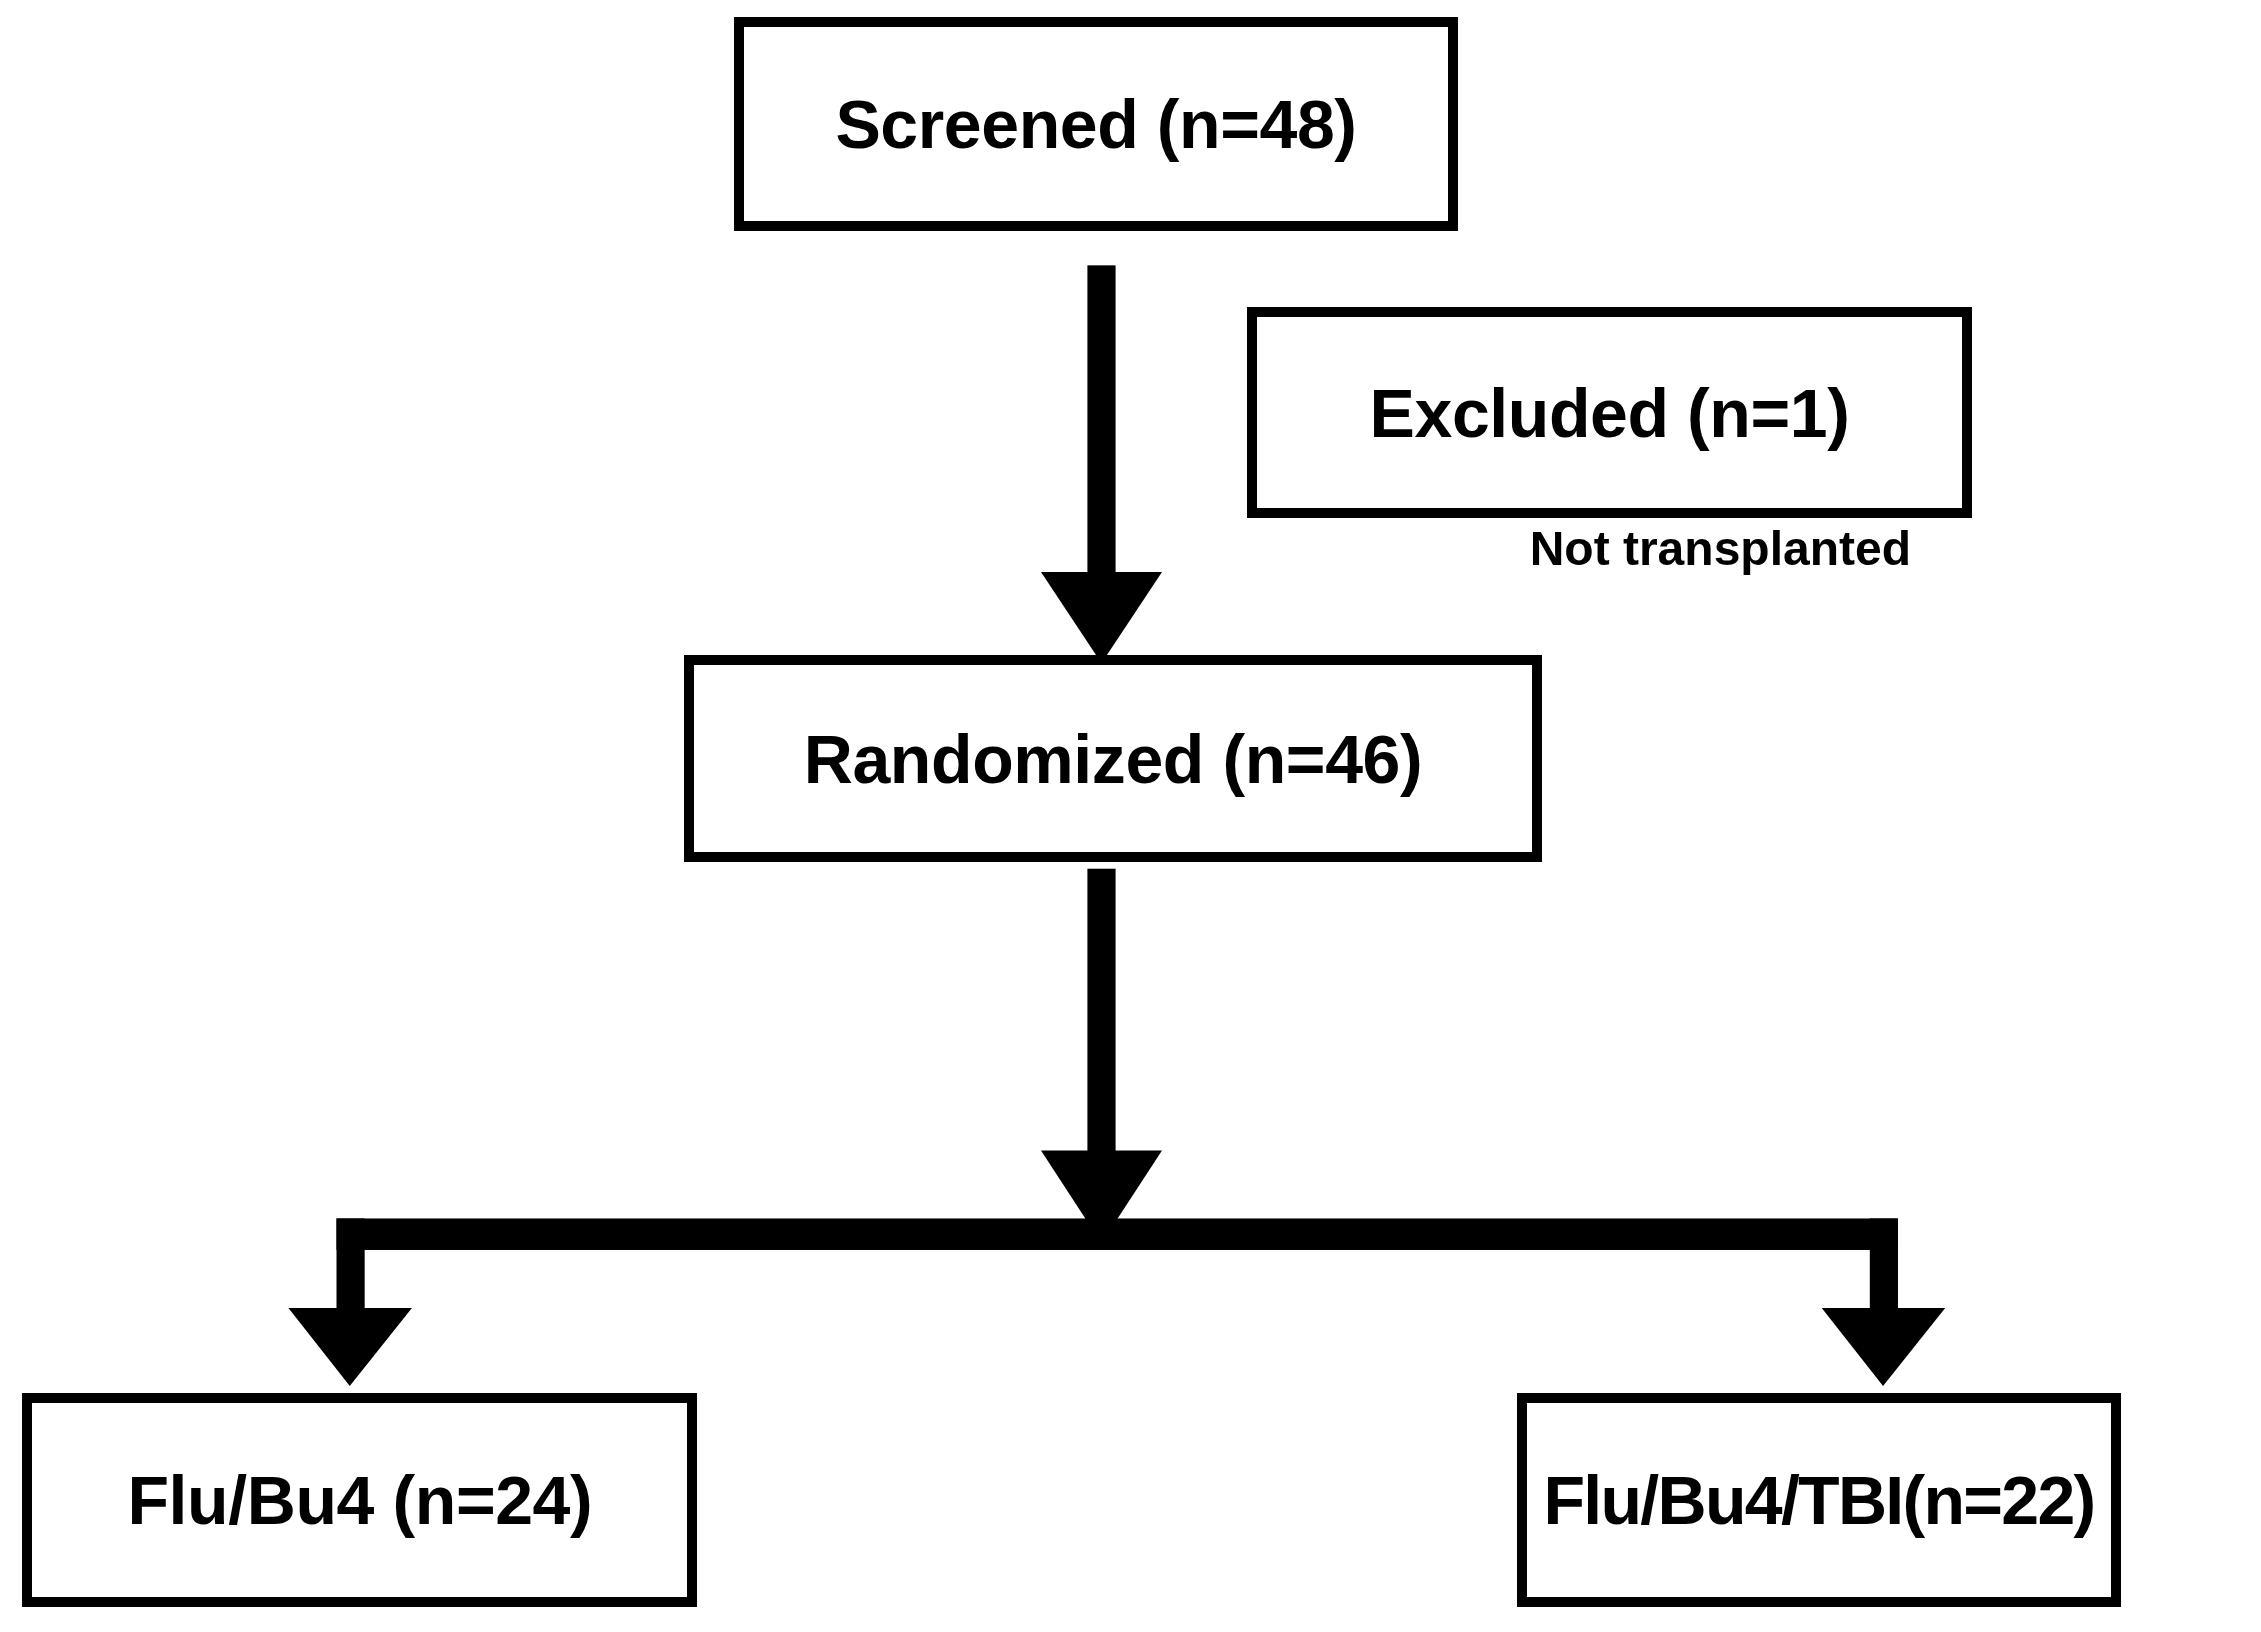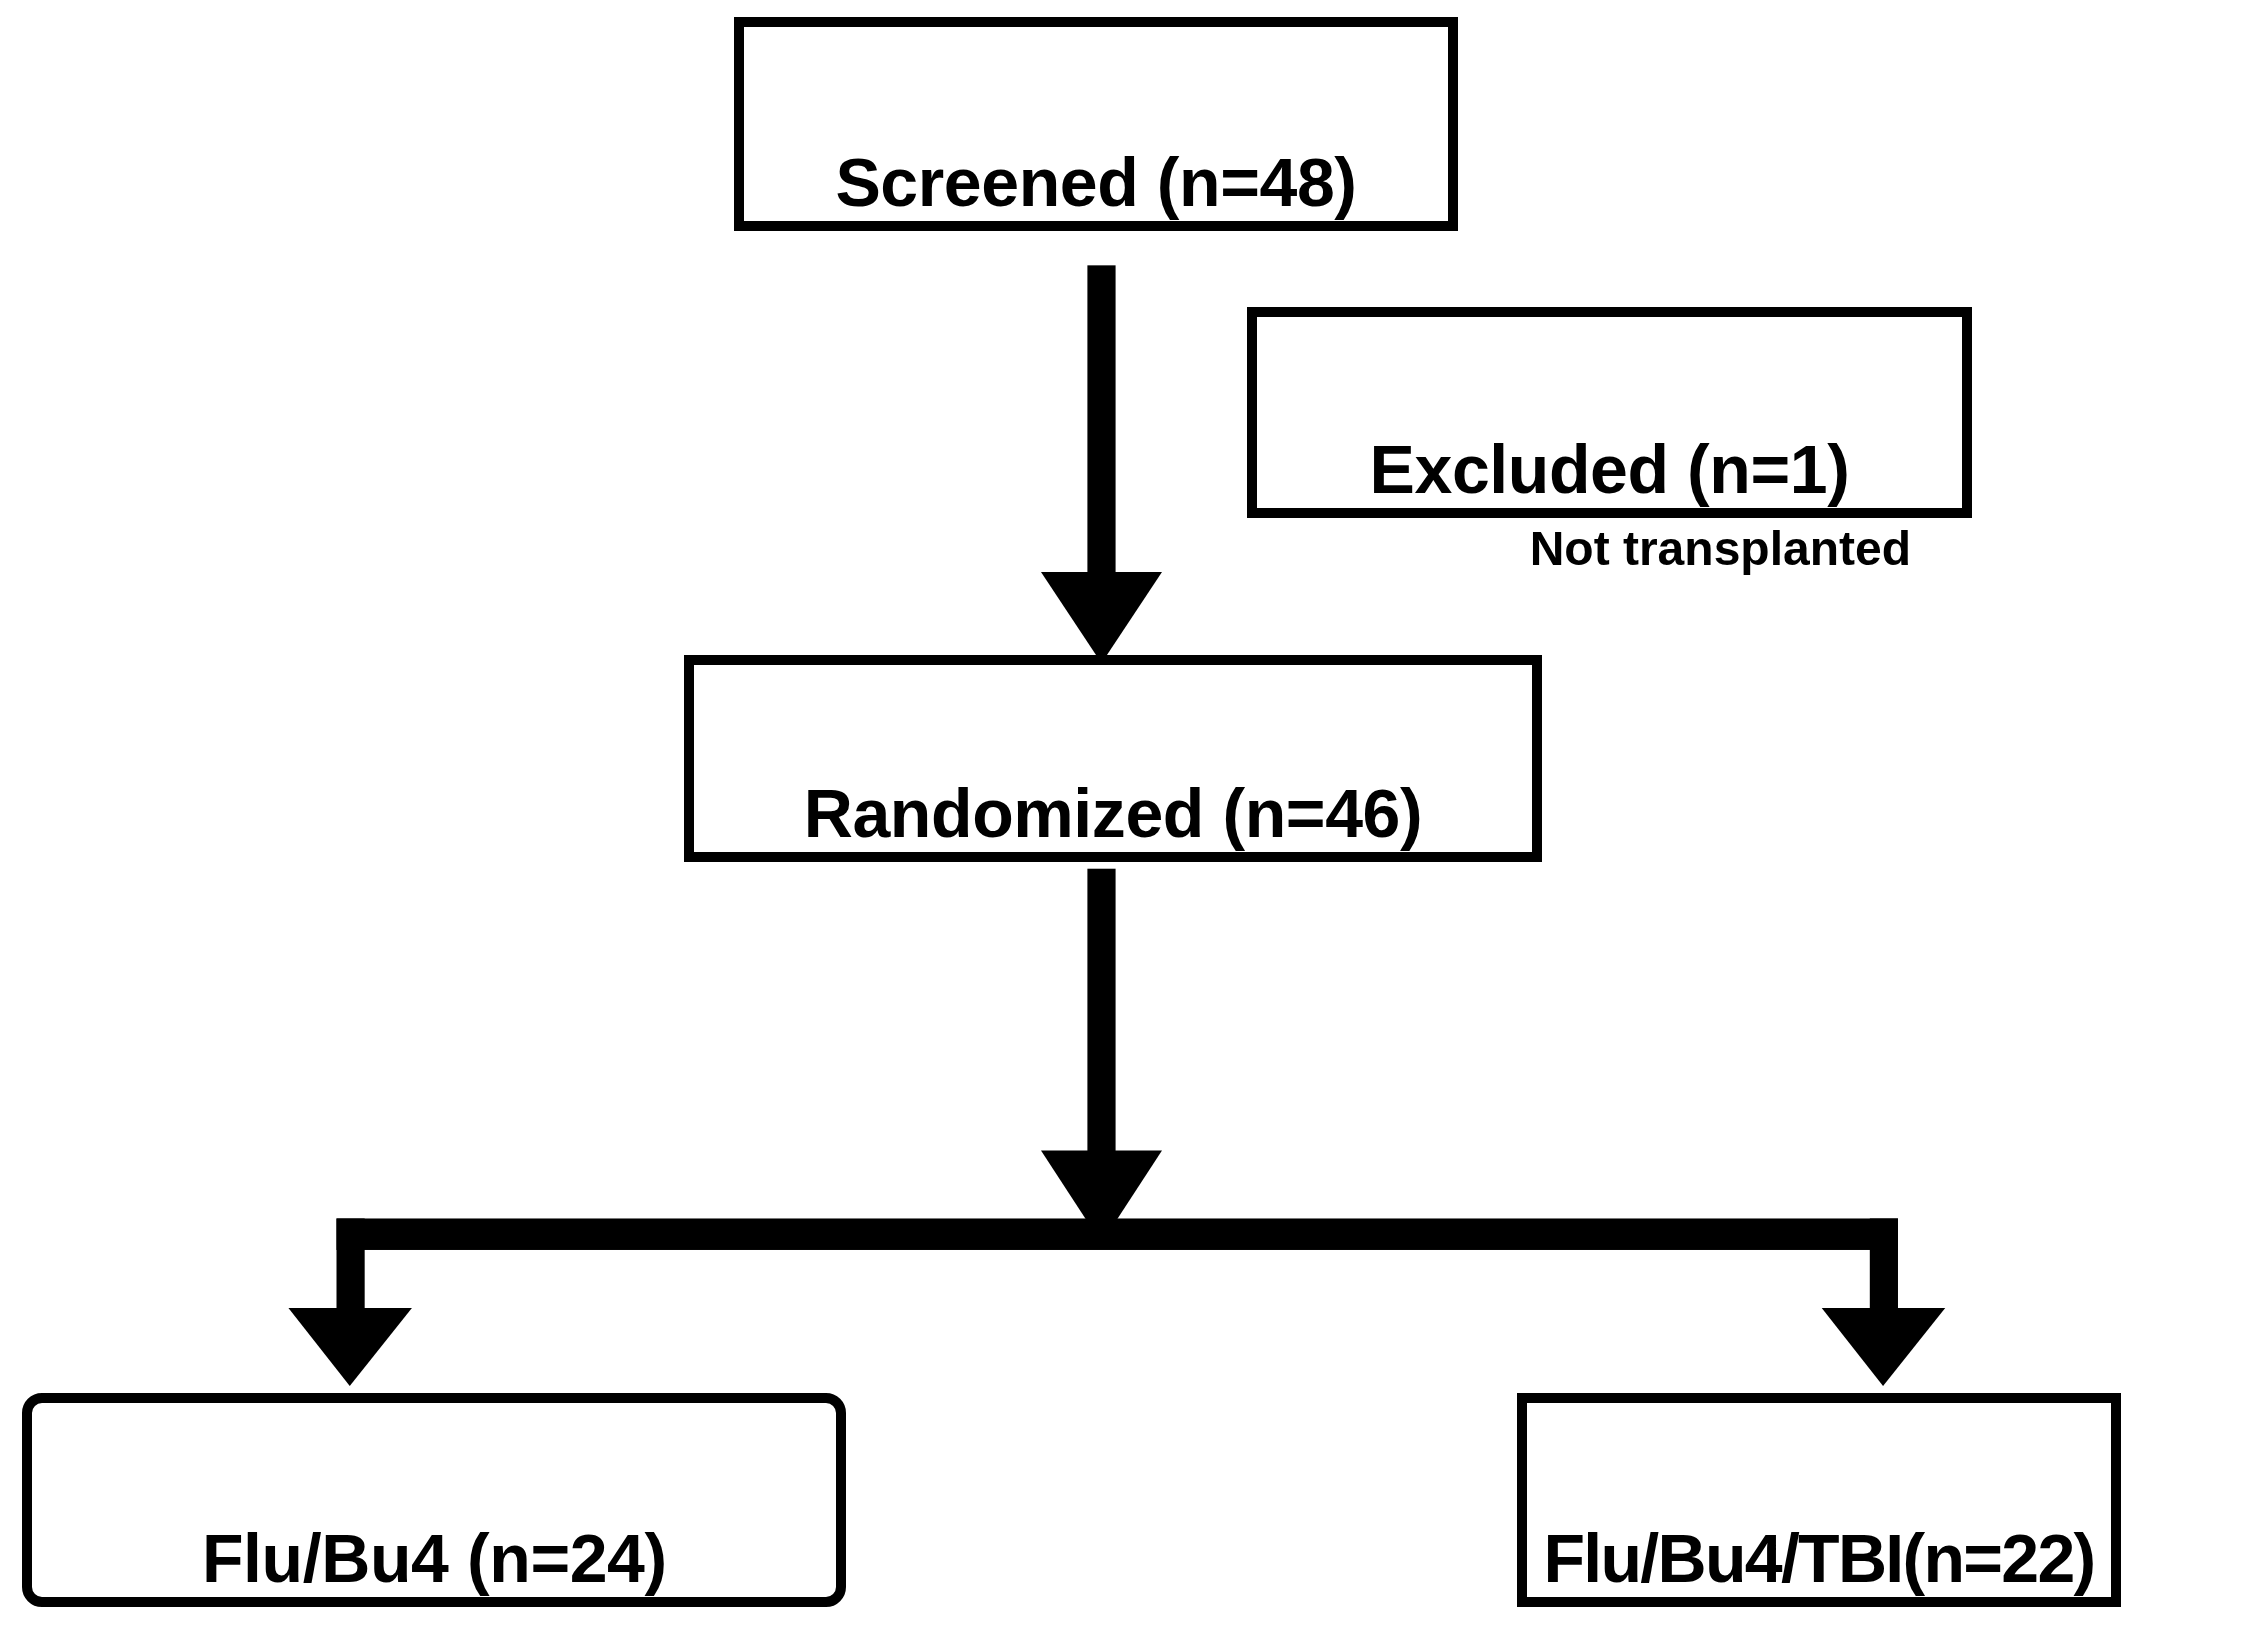--- a/index.html
+++ b/index.html
@@ -16,21 +16,21 @@
     height: 1633px;
     background: #ffffff;
     overflow: hidden;
   }
   .node {
     position: absolute;
     background: #ffffff;
     border: 10px solid #000000;
     box-sizing: border-box;
     display: flex;
-    align-items: flex-end;
+    align-items: center;
     justify-content: center;
   }
   .node-label {
     font-family: "Liberation Sans", sans-serif;
     font-weight: bold;
     color: #000000;
     white-space: nowrap;
     letter-spacing: -0.4px;
   }
 
@@ -48,21 +48,21 @@
   #node-excluded .node-label { font-size: 68px; }
 
   #node-randomized {
     left: 684px;  top: 655px;
     width: 858px; height: 207px;
   }
   #node-randomized .node-label { font-size: 68px; }
 
   #node-arm-left {
     left: 22.4px;   top: 1393px;
-    width: 824px; height: 214px; border-radius: 20px;
+    width: 675px; height: 214px;
   }
   #node-arm-left .node-label { font-size: 68px; }
 
   #node-arm-right {
     left: 1517px; top: 1393px;
     width: 604px; height: 214px;
   }
   #node-arm-right .node-label { font-size: 68px; letter-spacing: -1.7px; }
 
   

